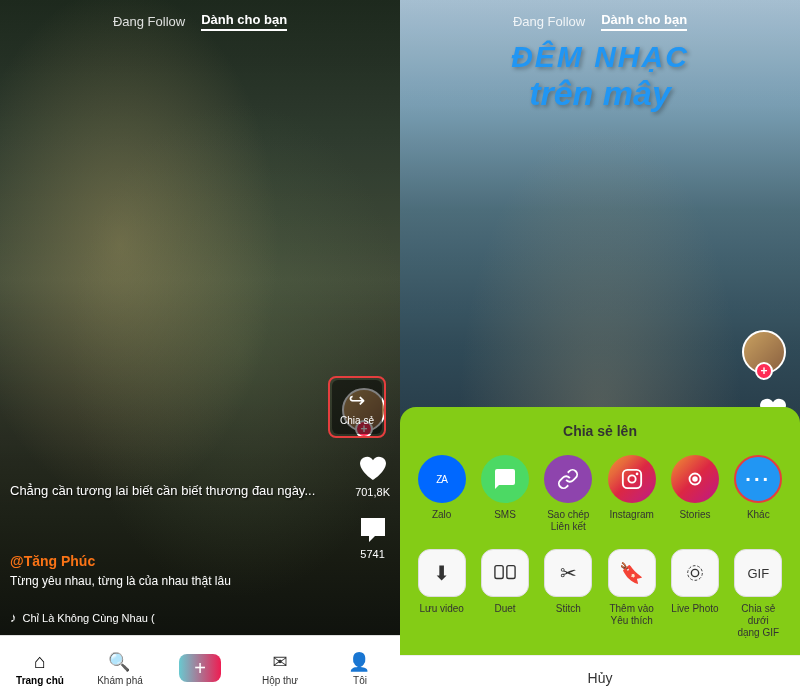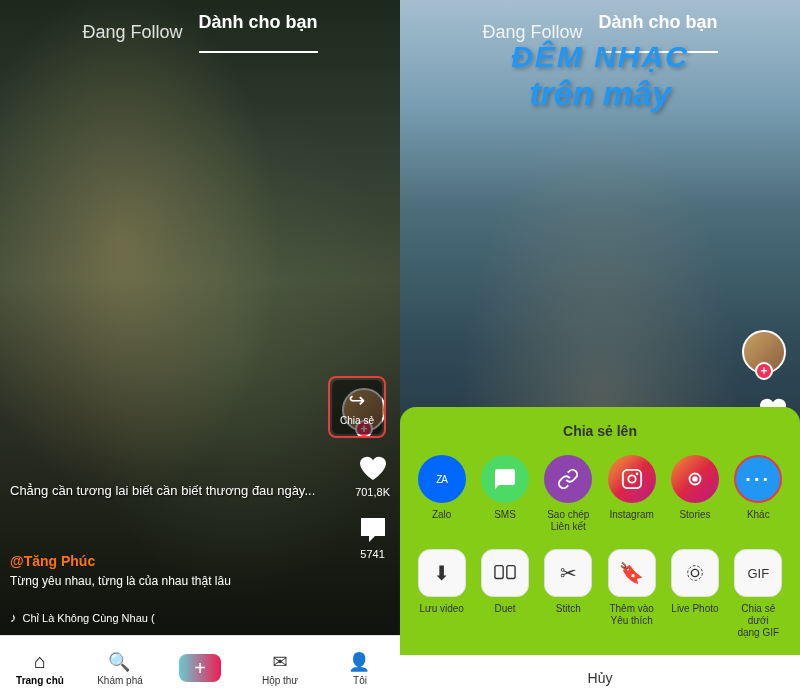--- a/index.html
+++ b/index.html
@@ -74,30 +74,30 @@
       z-index: 10;
       display: flex;
       align-items: center;
       justify-content: center;
       padding: 12px 10px 8px;
       gap: 16px;
     }
 
     .top-bar-btn {
       color: rgba(255,255,255,0.85);
-      font-size: 18px;
+      font-size: 13px;
       font-weight: 400;
       cursor: pointer;
       text-align: center;
     }
     .top-bar-btn.active {
       color: #fff;
       font-weight: 700;
       border-bottom: 2px solid #fff;
-      padding-bottom: 18px;
+      padding-bottom: 2px;
     }
 
     
     .side-actions {
       position: absolute;
       right: 10px;
       bottom: 140px;
       z-index: 10;
       display: flex;
       flex-direction: column;

